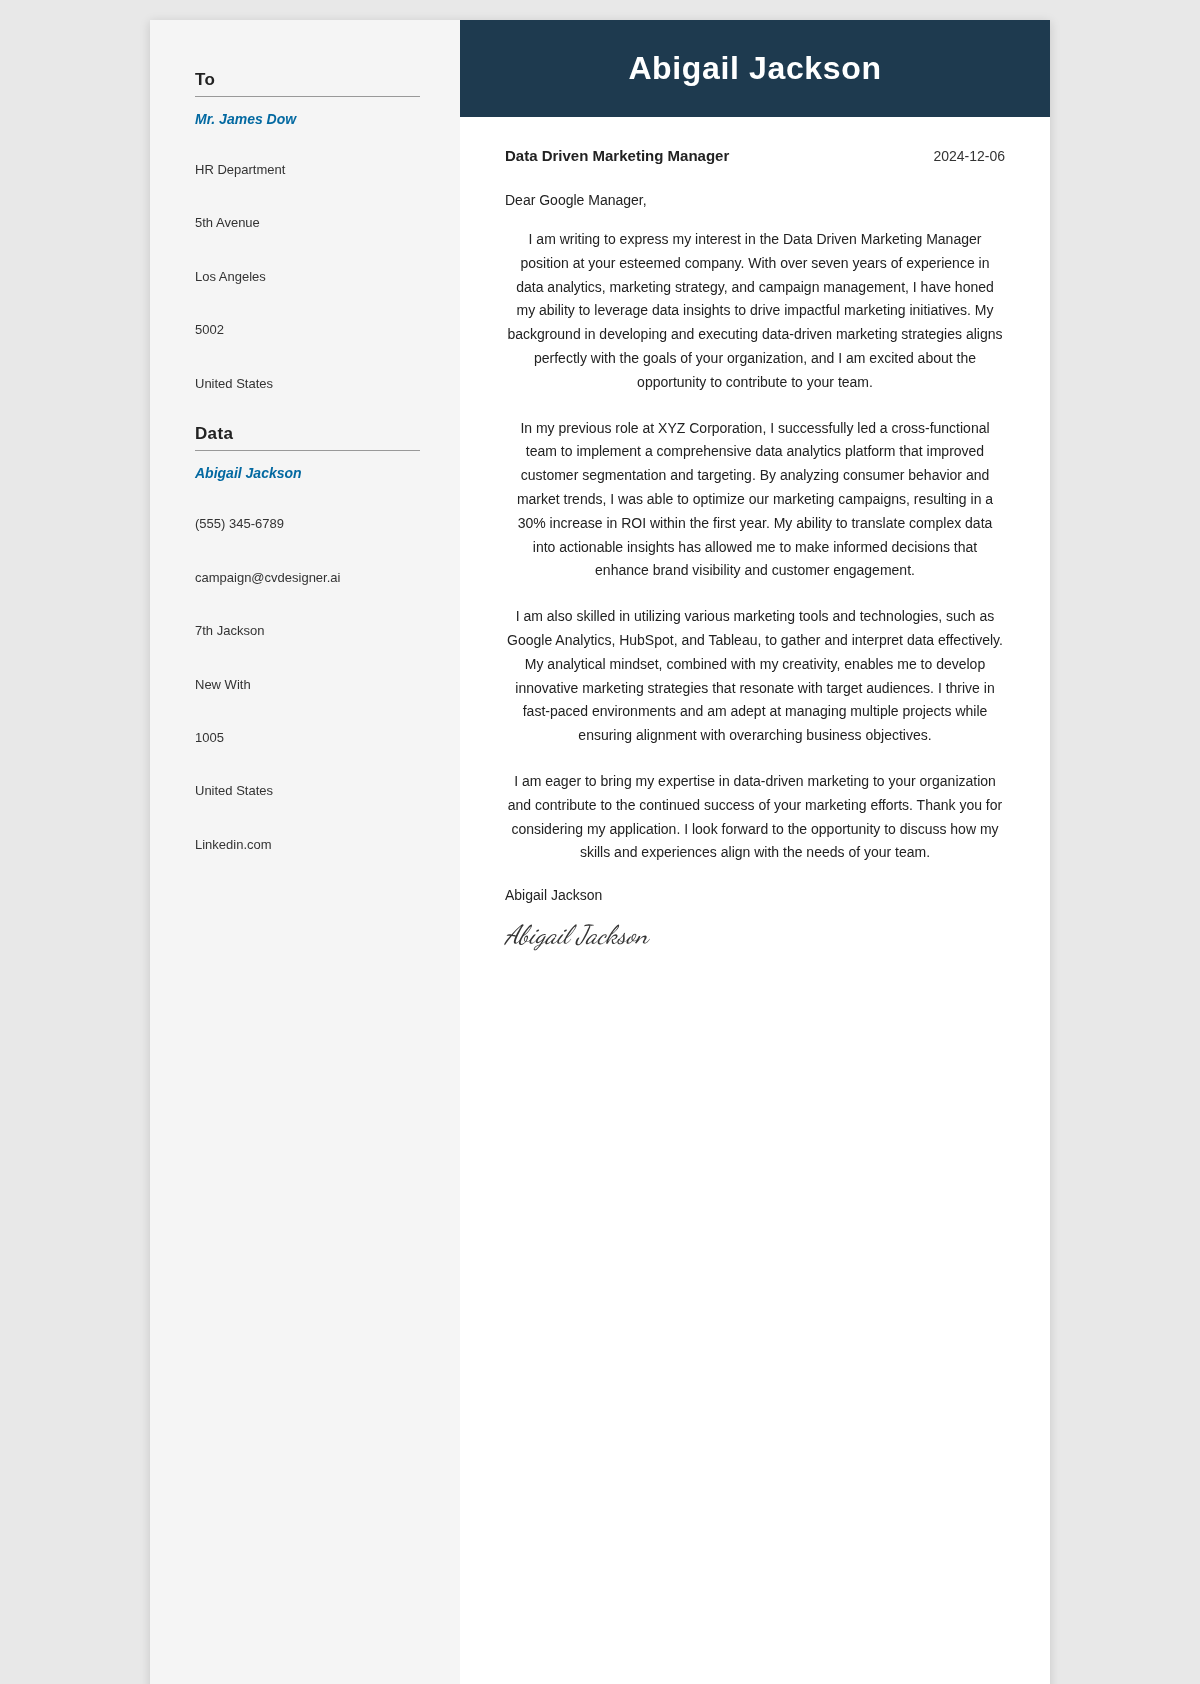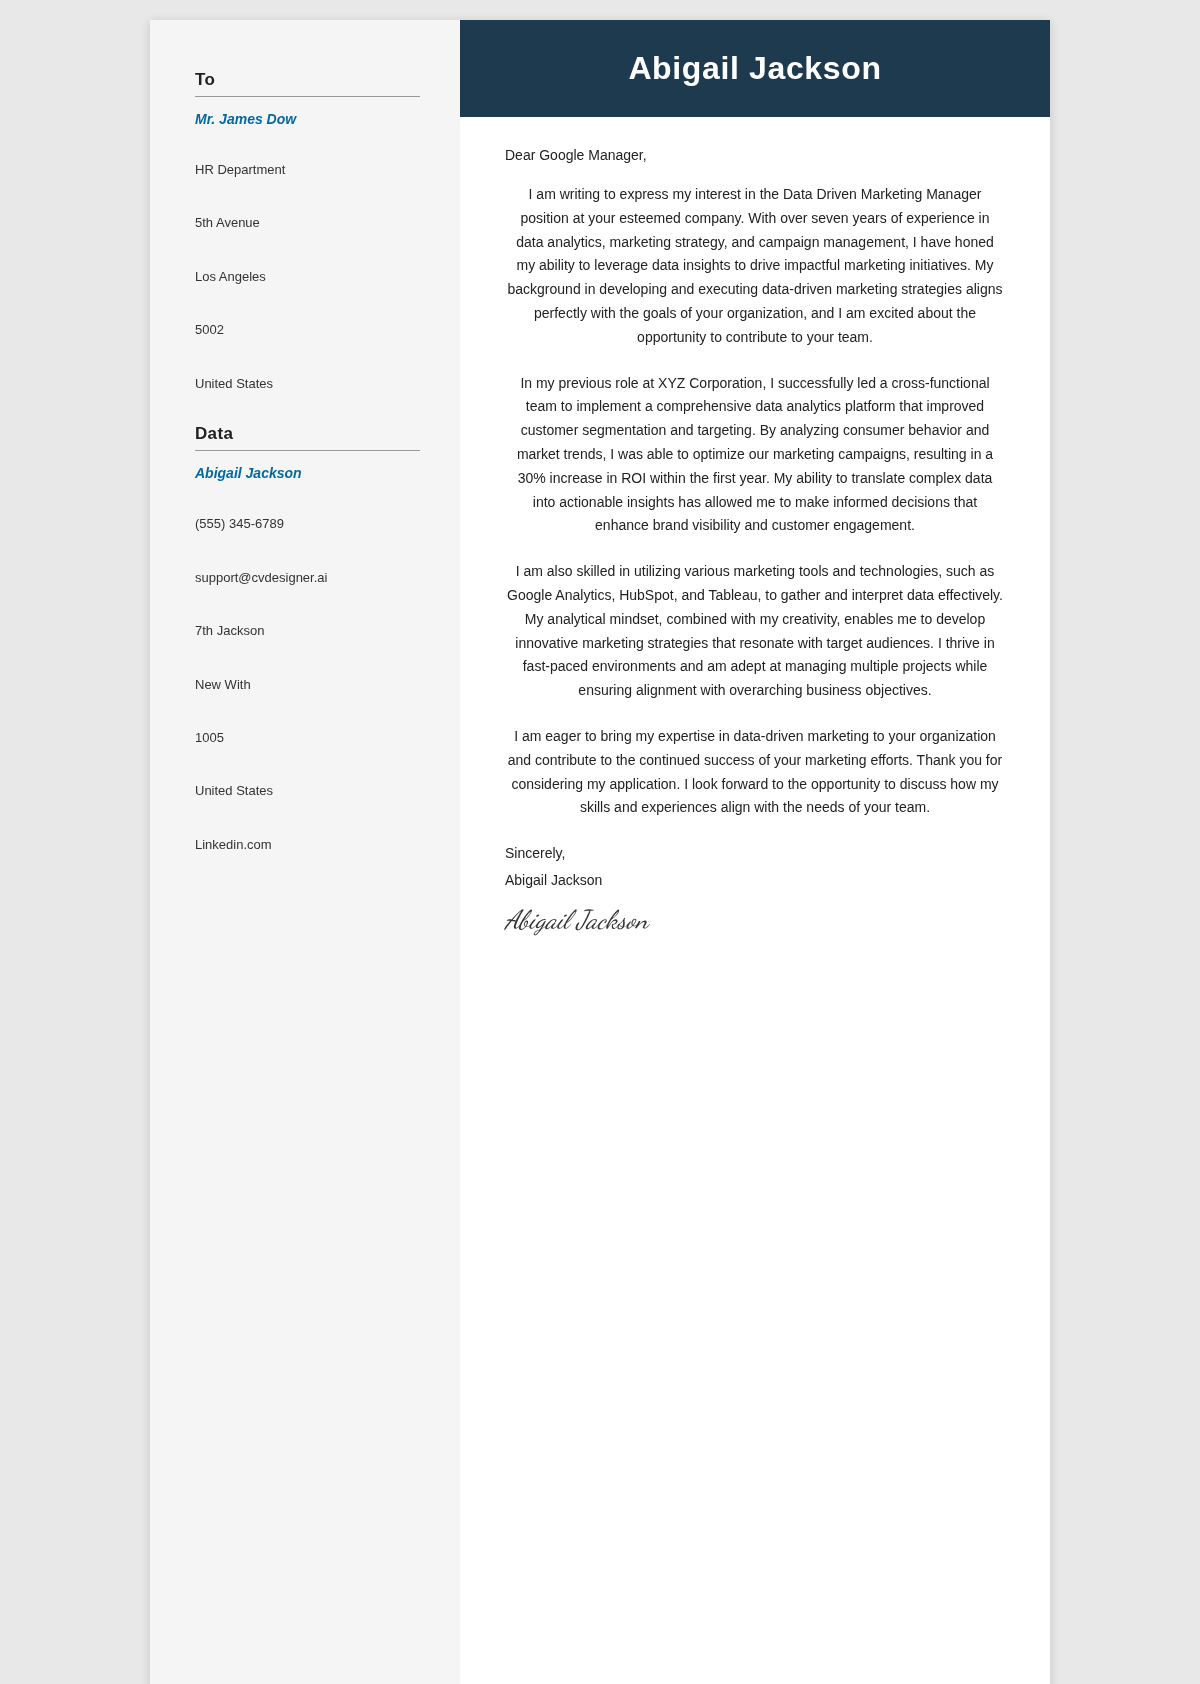--- a/index.html
+++ b/index.html
@@ -164,47 +164,50 @@
       <div class="sidebar-text">Los Angeles</div>
       <div class="sidebar-text">5002</div>
       <div class="sidebar-text">United States</div>
     </div>
 
     <div class="sidebar-section">
       <div class="sidebar-section-title">Data</div>
       <hr class="sidebar-divider">
       <div class="sidebar-name">Abigail Jackson</div>
       <div class="sidebar-text">(555) 345-6789</div>
-      <div class="sidebar-text">support@cvdesigner.ai</div>
+      <div class="sidebar-text">campaign@cvdesigner.ai</div>
       <div class="sidebar-text">7th Jackson</div>
       <div class="sidebar-text">New With</div>
       <div class="sidebar-text">1005</div>
       <div class="sidebar-text">United States</div>
       <div class="sidebar-text">Linkedin.com</div>
     </div>
 
   </div>
 
   <div class="main">
 
     <div class="header-banner">
       <span class="header-name">Abigail Jackson</span>
     </div>
 
     <div class="content">
 
+      <div class="meta-row">
+        <span class="job-title">Data Driven Marketing Manager</span>
+        <span class="date-text">2024-12-06</span>
+      </div>
 
       <div class="greeting">Dear Google Manager,</div>
 
       <div class="paragraph">I am writing to express my interest in the Data Driven Marketing Manager position at your esteemed company. With over seven years of experience in data analytics, marketing strategy, and campaign management, I have honed my ability to leverage data insights to drive impactful marketing initiatives. My background in developing and executing data-driven marketing strategies aligns perfectly with the goals of your organization, and I am excited about the opportunity to contribute to your team.</div>
       <div class="paragraph">In my previous role at XYZ Corporation, I successfully led a cross-functional team to implement a comprehensive data analytics platform that improved customer segmentation and targeting. By analyzing consumer behavior and market trends, I was able to optimize our marketing campaigns, resulting in a 30% increase in ROI within the first year. My ability to translate complex data into actionable insights has allowed me to make informed decisions that enhance brand visibility and customer engagement.</div>
       <div class="paragraph">I am also skilled in utilizing various marketing tools and technologies, such as Google Analytics, HubSpot, and Tableau, to gather and interpret data effectively. My analytical mindset, combined with my creativity, enables me to develop innovative marketing strategies that resonate with target audiences. I thrive in fast-paced environments and am adept at managing multiple projects while ensuring alignment with overarching business objectives.</div>
       <div class="paragraph">I am eager to bring my expertise in data-driven marketing to your organization and contribute to the continued success of your marketing efforts. Thank you for considering my application. I look forward to the opportunity to discuss how my skills and experiences align with the needs of your team.</div>
 
-      <div class="closing">Sincerely,</div>
       <div class="closing-name">Abigail Jackson</div>
 
       <div class="signature">Abigail Jackson</div>
 
     </div>
   </div>
 
 </div>
 
 </body></html>

